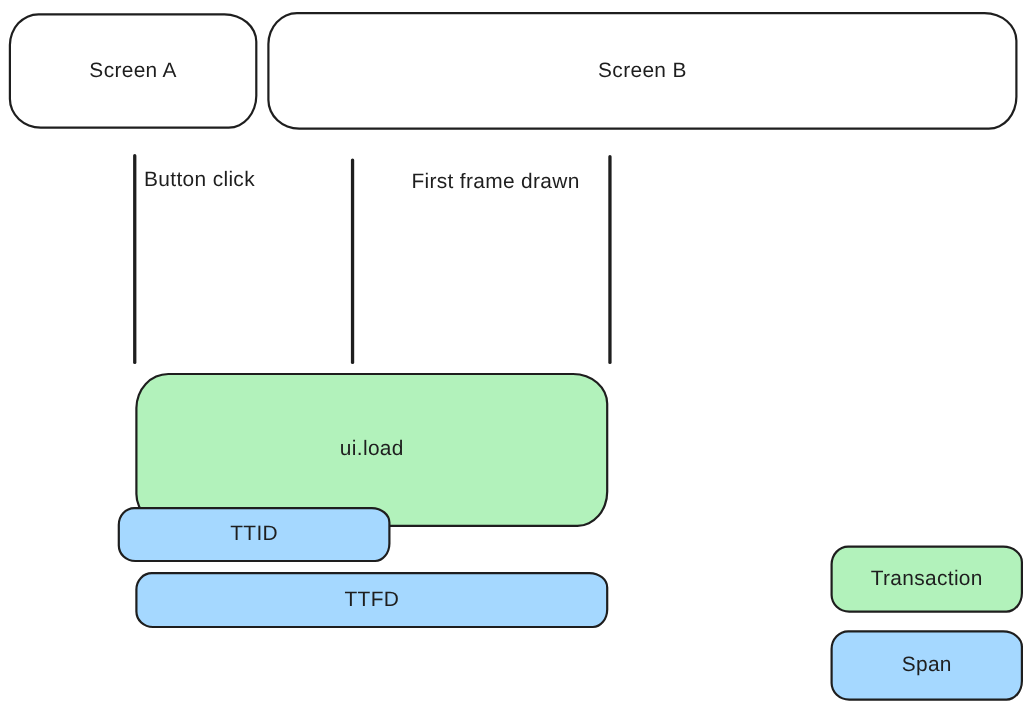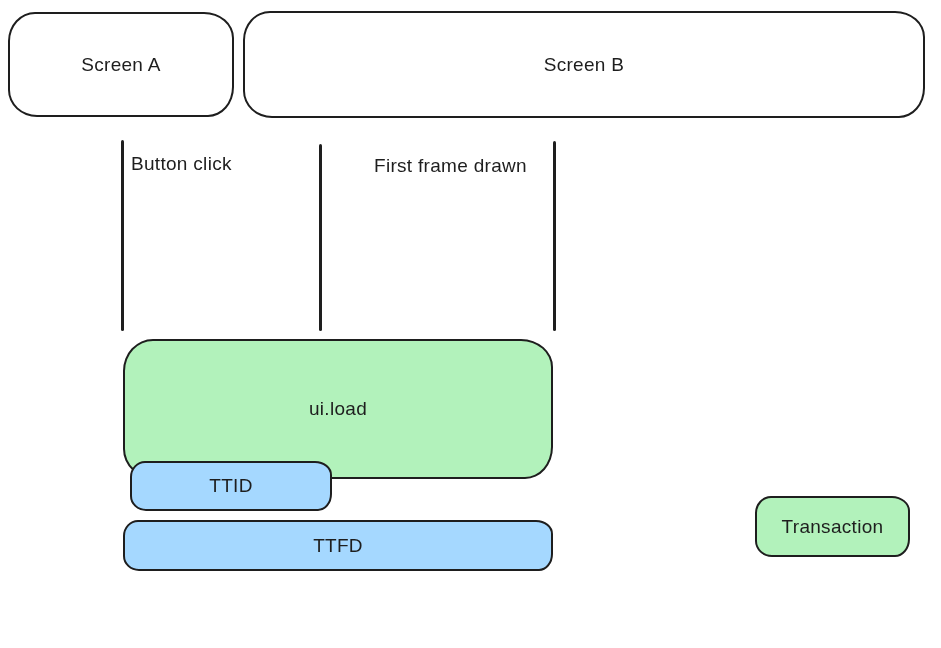--- a/index.html
+++ b/index.html
@@ -52,31 +52,31 @@
 
   .bar { border-width: 2.5px; }
   .fill-green { background: #b2f2bb; }
   .fill-blue  { background: #a5d8ff; }
 
   .bar-uiload {
     left: 123px; top: 339px; width: 430px; height: 140px;
     border-radius: 30px 32px 28px 32px / 32px 28px 32px 30px;
   }
   .bar-ttid {
-    left: 130px; top: 461px; width: 202px; height: 50px;
+    left: 107px; top: 461px; width: 248px; height: 50px;
     border-radius: 15px 17px 14px 16px / 16px 14px 17px 15px;
   }
   .bar-ttfd {
     left: 123px; top: 520px; width: 430px; height: 51px;
     border-radius: 15px 17px 14px 16px / 16px 14px 17px 15px;
     align-items: center;
   }
 
   .legend-transaction {
-    left: 755px; top: 496px; width: 155px; height: 61px;
+    left: 755px; top: 496px; width: 175px; height: 61px;
     border-radius: 16px 18px 15px 17px / 17px 15px 18px 16px;
   }
   .legend-span {
     left: 755px; top: 573px; width: 175px; height: 64px;
     border-radius: 16px 18px 15px 17px / 17px 15px 18px 16px;
   }
 </style>
 </head>
 <body>
 
@@ -102,14 +102,17 @@
   <div class="box bar fill-blue bar-ttid">
     <span>TTID</span>
   </div>
   <div class="box bar fill-blue bar-ttfd">
     <span>TTFD</span>
   </div>
 
   <div class="box bar fill-green legend-transaction">
     <span>Transaction</span>
   </div>
+  <div class="box bar fill-blue legend-span">
+    <span>Span</span>
+  </div>
 
 </div>
 
 </body></html>

